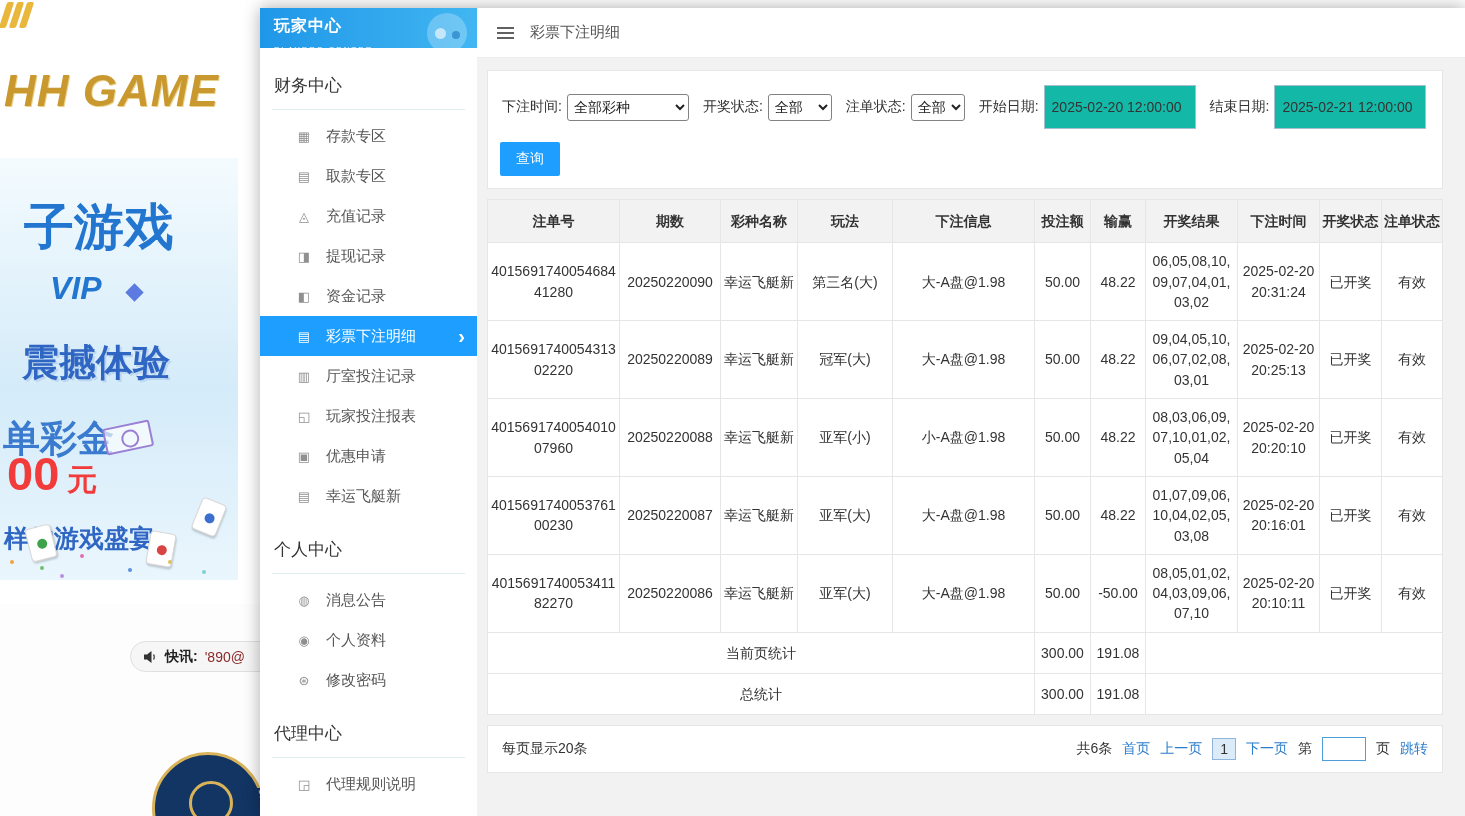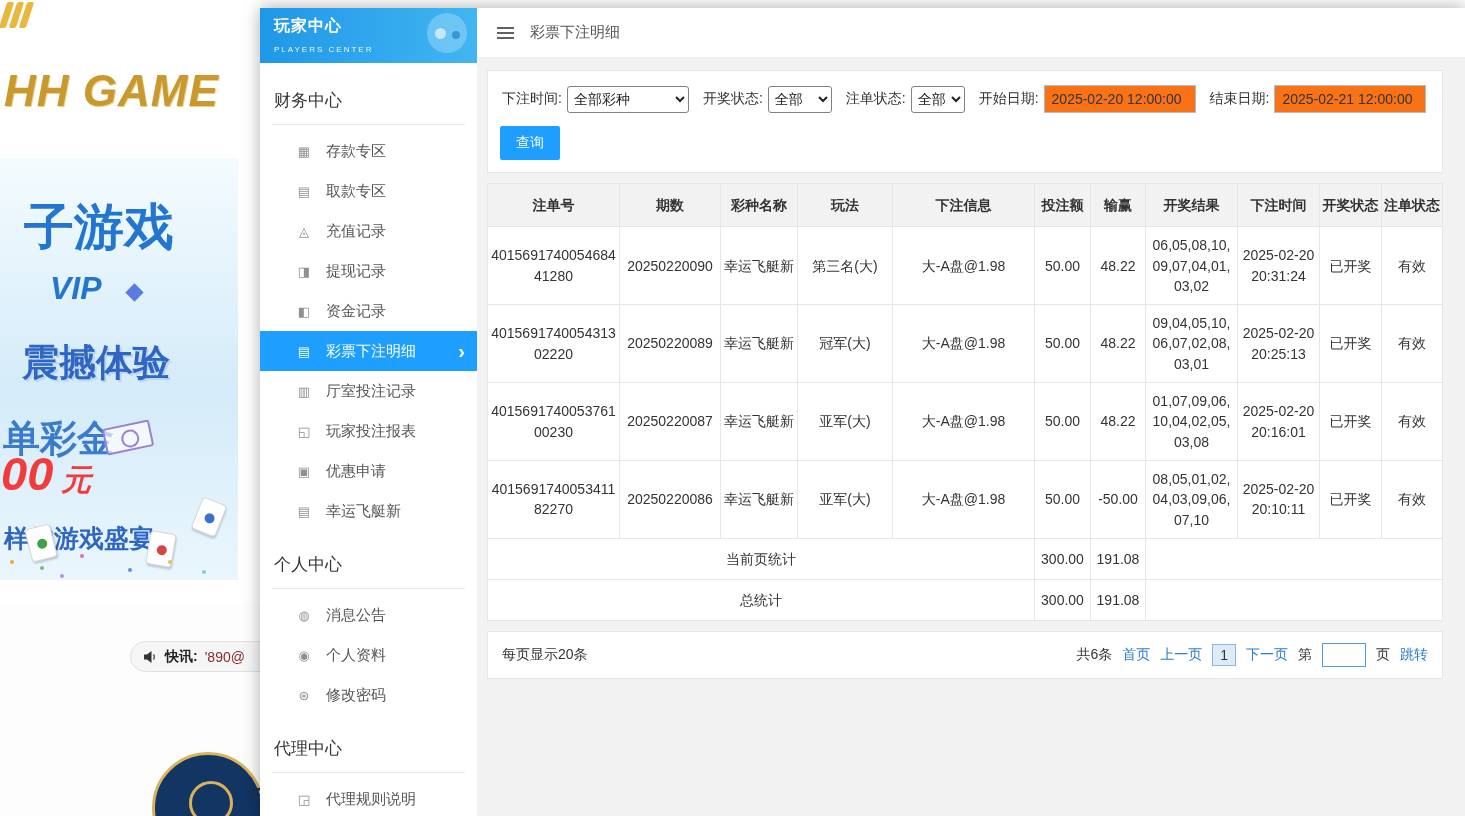--- a/index.html
+++ b/index.html
@@ -12,21 +12,21 @@
   .corner-mark {position:absolute; left:3px; top:2px; display:flex; gap:3px;}
   .corner-mark i {display:block; width:7px; height:26px; background:#e8b73c; transform:skewX(-18deg); border-radius:2px;}
   .brand {position:absolute; left:4px; top:66px; font-size:44px; font-weight:bold; font-style:italic; color:#c9992f; letter-spacing:1px; white-space:nowrap; text-shadow:1px 1px 0 #e9d18a;}
   .banner {position:absolute; left:0; top:158px; width:238px; height:422px; background:linear-gradient(180deg,#f4fbfe 0%, #d4ebf9 55%, #eaf6fd 100%); overflow:hidden;}
   .bn {position:absolute; font-weight:bold; white-space:nowrap;margin-top:8px;}
   .bn1 {top:28px; left:24px; font-size:50px; color:#2376d0;}
   .bn2 {top:104px; left:50px; font-size:32px; color:#2376d0; font-style:italic;}
   .diamond {display:inline-block; width:13px; height:13px; background:#5b7be0; transform:rotate(45deg); margin-left:26px;}
   .bn3 {top:172px; left:22px; font-size:37px; color:#2f66c4; text-shadow:2px 2px 0 #bdd7f0;}
   .bn4 {top:248px; left:3px; font-size:37px; color:#3a7bd0;}
-  .bn5 {top:280px; left:1px; font-size:47px; color:#f23c3c;font-style:italic;}
+  .bn5 {top:280px; left:7px; font-size:47px; color:#f23c3c;}
   .bn5 .yuan {font-size:30px; margin-left:8px;}
   .bn6 {top:356px; left:4px; font-size:25px; color:#2f66c4;}
   .note {position:absolute; top:266px; left:104px; width:48px; height:27px; border:2px solid #9b7fd4; border-radius:3px; transform:rotate(-12deg); background:rgba(255,255,255,.65);}
   .note::after {content:""; position:absolute; left:15px; top:4px; width:14px; height:14px; border:2px solid #9b7fd4; border-radius:50%;}
   .tile {position:absolute; width:26px; height:34px; background:#fff; border:1px solid #d8d8d8; border-radius:4px; box-shadow:1px 2px 2px rgba(0,0,0,.18);}
   .tile::after {content:""; position:absolute; left:8px; top:12px; width:10px; height:10px; border-radius:50%;}
   .tile.t1 {left:28px; top:368px; transform:rotate(-14deg);} .tile.t1::after{background:#3da24a;}
   .tile.t2 {left:148px; top:374px; transform:rotate(10deg);} .tile.t2::after{background:#d84444;}
   .tile.t3 {left:196px; top:342px; transform:rotate(22deg);} .tile.t3::after{background:#3a6fd0;}
   .confetti {position:absolute; left:10px; top:402px; width:4px; height:4px; border-radius:50%; background:#f2a33c;
@@ -36,21 +36,21 @@
   .mq-text {font-size:14px; color:#8a2b2b; white-space:nowrap;}
   .bottom-circle {position:absolute; left:152px; top:752px; width:112px; height:112px; border-radius:50%; background:#123564; border:3px solid #d8b35a;}
   .bottom-circle::after {content:""; position:absolute; left:34px; top:26px; width:38px; height:38px; border:3px solid #d8b35a; border-radius:50% 50% 0 50%; transform:rotate(45deg);}
   .ne-text {position:absolute; left:240px; top:784px; font-size:20px; font-weight:bold; color:#123564;}
 
   
   .panel {position:absolute; left:260px; top:8px; width:1205px; height:808px; display:flex; box-shadow:0 0 16px rgba(0,0,0,.32); background:#f2f2f2;}
 
   
   .sidebar {width:217px; background:#fff; flex-shrink:0; overflow:hidden;}
-  .side-header {height:55px; background:linear-gradient(90deg,#1f97e8,#41b6f2); position:relative; color:#fff; padding:8px 0 0 14px; overflow:hidden;}
+  .side-header {height:40px; background:linear-gradient(90deg,#1f97e8,#41b6f2); position:relative; color:#fff; padding:8px 0 0 14px; overflow:hidden;}
   .sh-title {font-size:16px; font-weight:bold; letter-spacing:1px;}
   .sh-sub {font-size:8px; letter-spacing:2px; opacity:.92; margin-top:8px;}
   .sh-deco {position:absolute; right:10px; top:5px; width:40px; height:40px; border-radius:50%; background:rgba(255,255,255,.25);}
   .sh-deco::before {content:""; position:absolute; left:8px; top:15px; width:11px; height:11px; border-radius:50%; background:rgba(255,255,255,.6);}
   .sh-deco::after {content:""; position:absolute; right:7px; top:18px; width:8px; height:8px; border-radius:50%; background:rgba(10,100,180,.5);}
   .side-menu {padding:4px 0 20px;}
   .side-section {margin:16px 12px 6px; padding:6px 2px 12px; border-bottom:1px solid #e1ebf2; font-size:17px; color:#333;}
   .side-item {height:40px; display:flex; align-items:center; padding:0 12px 0 35px; font-size:15px; color:#555; cursor:pointer;}
   .side-icon {width:18px; margin-right:13px; font-size:13px; color:#909090; text-align:center; flex-shrink:0;}
   .side-item.active {background:#1e9fff; color:#fff;}
@@ -64,21 +64,21 @@
   .burger i {display:block; width:17px; height:2px; background:#616161;}
   .mh-title {margin-left:12px; font-size:15px; color:#555;}
   .content {padding:12px 22px 0 10px;}
 
   .filter-card {background:#fff; border:1px solid #e6e6e6; padding:14px 12px 12px;}
   .filter-row {display:flex; align-items:center; flex-wrap:wrap; font-size:14px; color:#333;}
   .flabel {margin:0 5px 0 14px; white-space:nowrap;}
   .flabel:first-child {margin-left:2px;}
   .fselect {height:27px; border:1px solid #828282; border-radius:3px; background:#fff; font-size:14px; color:#222; padding:0 2px;}
   .w120 {width:122px;} .w64 {width:64px;} .w56 {width:54px;}
-  .fdate {height:28px; width:152px; border:1px solid #a6bfd3; font-size:14px; color:#333; padding:0 7px; background:#f97316;}
+  .fdate {height:44px; width:152px; border:1px solid #a6bfd3; font-size:14px; color:#333; padding:0 7px; background:#14b8a6;}
   .btn-search {margin-top:13px; background:#1e9fff; color:#fff; border:none; padding:8px 16px; font-size:14px; border-radius:2px; cursor:pointer;}
 
   .table-card {margin-top:10px;}
   table.bet-table {width:100%; border-collapse:collapse; background:#fff; table-layout:fixed;}
   .bet-table th, .bet-table td {border:1px solid #e6e6e6; text-align:center; font-size:14px; color:#333; padding:8px 3px; word-break:break-all; line-height:1.45; overflow:hidden;}
   .bet-table th {background:#f2f2f2; font-weight:bold; padding:11px 1px; white-space:nowrap;}
   .bet-table tfoot td {padding:10px 3px;}
 
   .pagination-card {margin-top:10px; background:#fff; border:1px solid #e6e6e6; height:48px; display:flex; align-items:center; justify-content:space-between; padding:0 14px; font-size:14px; color:#333;}
   .pright {display:flex; align-items:center; gap:10px;}
@@ -278,20 +278,33 @@
                   <td>冠军(大)</td>
                   <td>大-A盘@1.98</td>
                   <td>50.00</td>
                   <td>48.22</td>
                   <td>09,04,05,10,06,07,02,08,03,01</td>
                   <td>2025-02-20 20:25:13</td>
                   <td>已开奖</td>
                   <td>有效</td>
                 </tr>
                 <tr>
+                  <td>401569174005401007960</td>
+                  <td>20250220088</td>
+                  <td>幸运飞艇新</td>
+                  <td>亚军(小)</td>
+                  <td>小-A盘@1.98</td>
+                  <td>50.00</td>
+                  <td>48.22</td>
+                  <td>08,03,06,09,07,10,01,02,05,04</td>
+                  <td>2025-02-20 20:20:10</td>
+                  <td>已开奖</td>
+                  <td>有效</td>
+                </tr>
+                <tr>
                   <td>401569174005376100230</td>
                   <td>20250220087</td>
                   <td>幸运飞艇新</td>
                   <td>亚军(大)</td>
                   <td>大-A盘@1.98</td>
                   <td>50.00</td>
                   <td>48.22</td>
                   <td>01,07,09,06,10,04,02,05,03,08</td>
                   <td>2025-02-20 20:16:01</td>
                   <td>已开奖</td>

